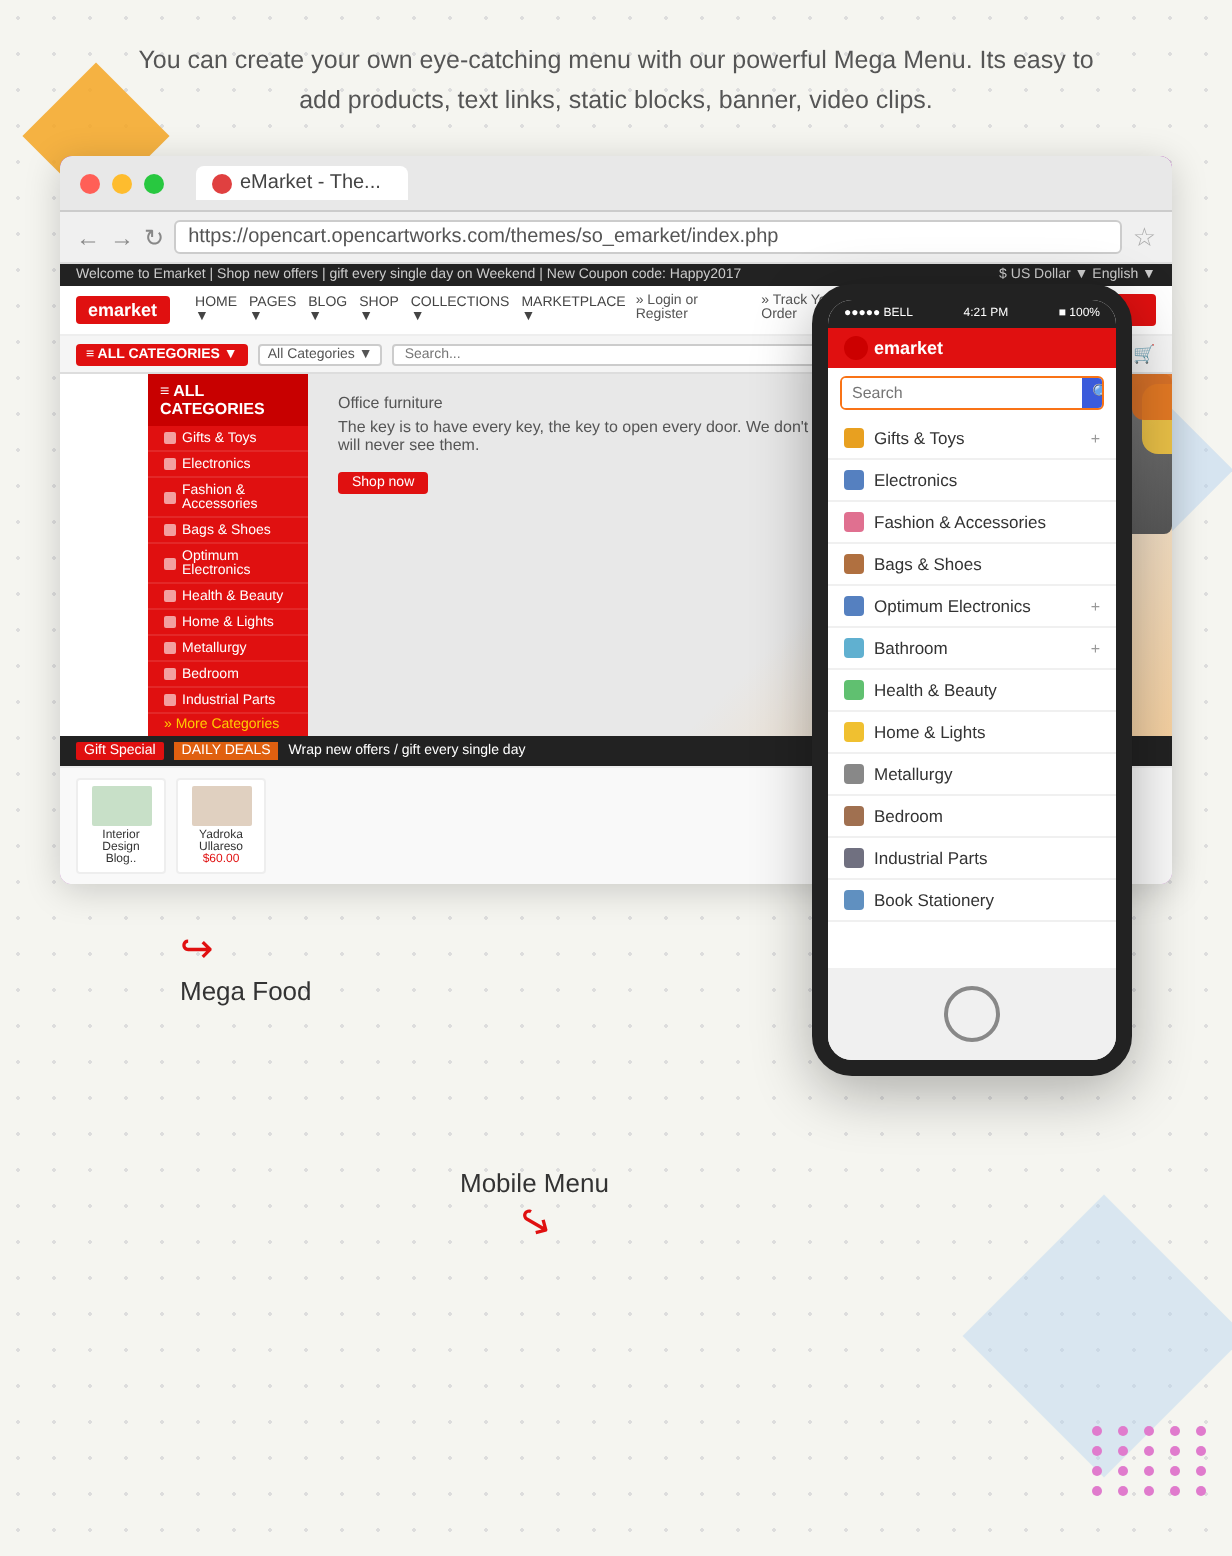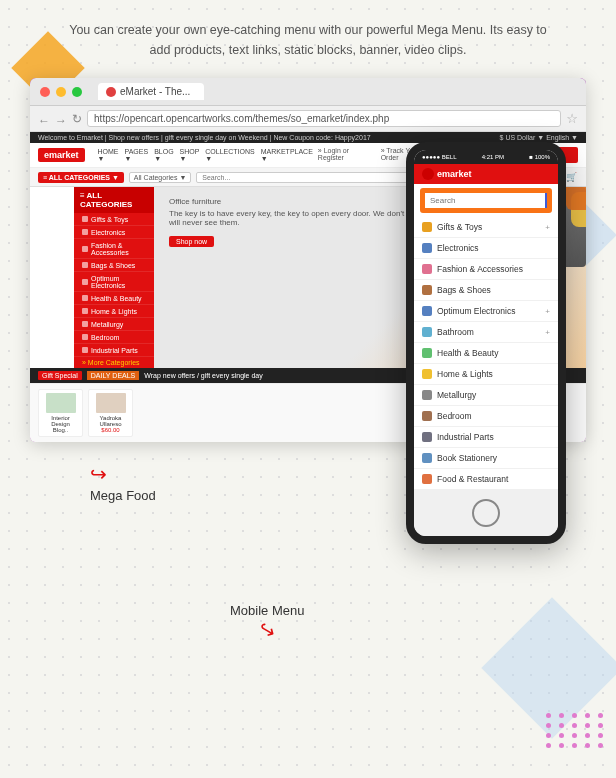--- a/index.html
+++ b/index.html
@@ -388,21 +388,21 @@
       font-size: 9px;
       font-weight: 700;
       padding: 4px 8px;
       display: flex;
       align-items: center;
       gap: 3px;
     }
     .phone-search {
       margin: 4px 6px;
       display: flex;
-      border: 5px solid #f97316;
+      border: 1px solid #f97316;
       border-radius: 3px;
       overflow: hidden;
     }
     .phone-search input {
       flex: 1;
       border: none;
       font-size: 8px;
       padding: 3px 5px;
       outline: none;
     }
@@ -631,21 +631,21 @@
     </div>
   </div>
 
   <div style="position: relative; height: 220px; margin-top: -10px;">
 
     <div style="position:absolute; left:60px; top:30px; z-index:5;">
       <span class="arrow-red">↪</span>
       <span style="font-size:13px; color:#333; font-weight:500;">Mega Food</span>
     </div>
 
-    <div style="position:absolute; left:200px; bottom:10px; z-index:5;">
+    <div style="position:absolute; left:200px; bottom:28px; z-index:5;">
       <span style="font-size:13px; color:#333; font-weight:500; display:block; text-align:center;">Mobile Menu</span>
       <span class="arrow-red" style="display:block; text-align:center; transform: rotate(30deg);">↪</span>
     </div>
 
     <div style="position:absolute; right:20px; top:-290px; z-index:10;">
       <div class="phone">
 
         <div class="phone-notch">
           <span>●●●●● BELL</span>
           <span>4:21 PM</span>
@@ -733,26 +733,20 @@
                   <span class="phone-menu-icon" style="background:#707080;"></span>
                   <span>Industrial Parts</span>
                 </div>
             </div>
             <div class="phone-menu-item">
               <div class="phone-menu-left">
                   <span class="phone-menu-icon" style="background:#6090c0;"></span>
                   <span>Book Stationery</span>
                 </div>
             </div>
-            <div class="phone-menu-item">
-              <div class="phone-menu-left">
-                  <span class="phone-menu-icon" style="background:#e07040;"></span>
-                  <span>Food &amp; Restaurant</span>
-                </div>
-            </div>
           </div>
         </div>
 
         <div style="padding:4px; background:#f0f0f0; display:flex; justify-content:center;">
           <div class="phone-home-btn"></div>
         </div>
       </div>
     </div>
 
   </div>

